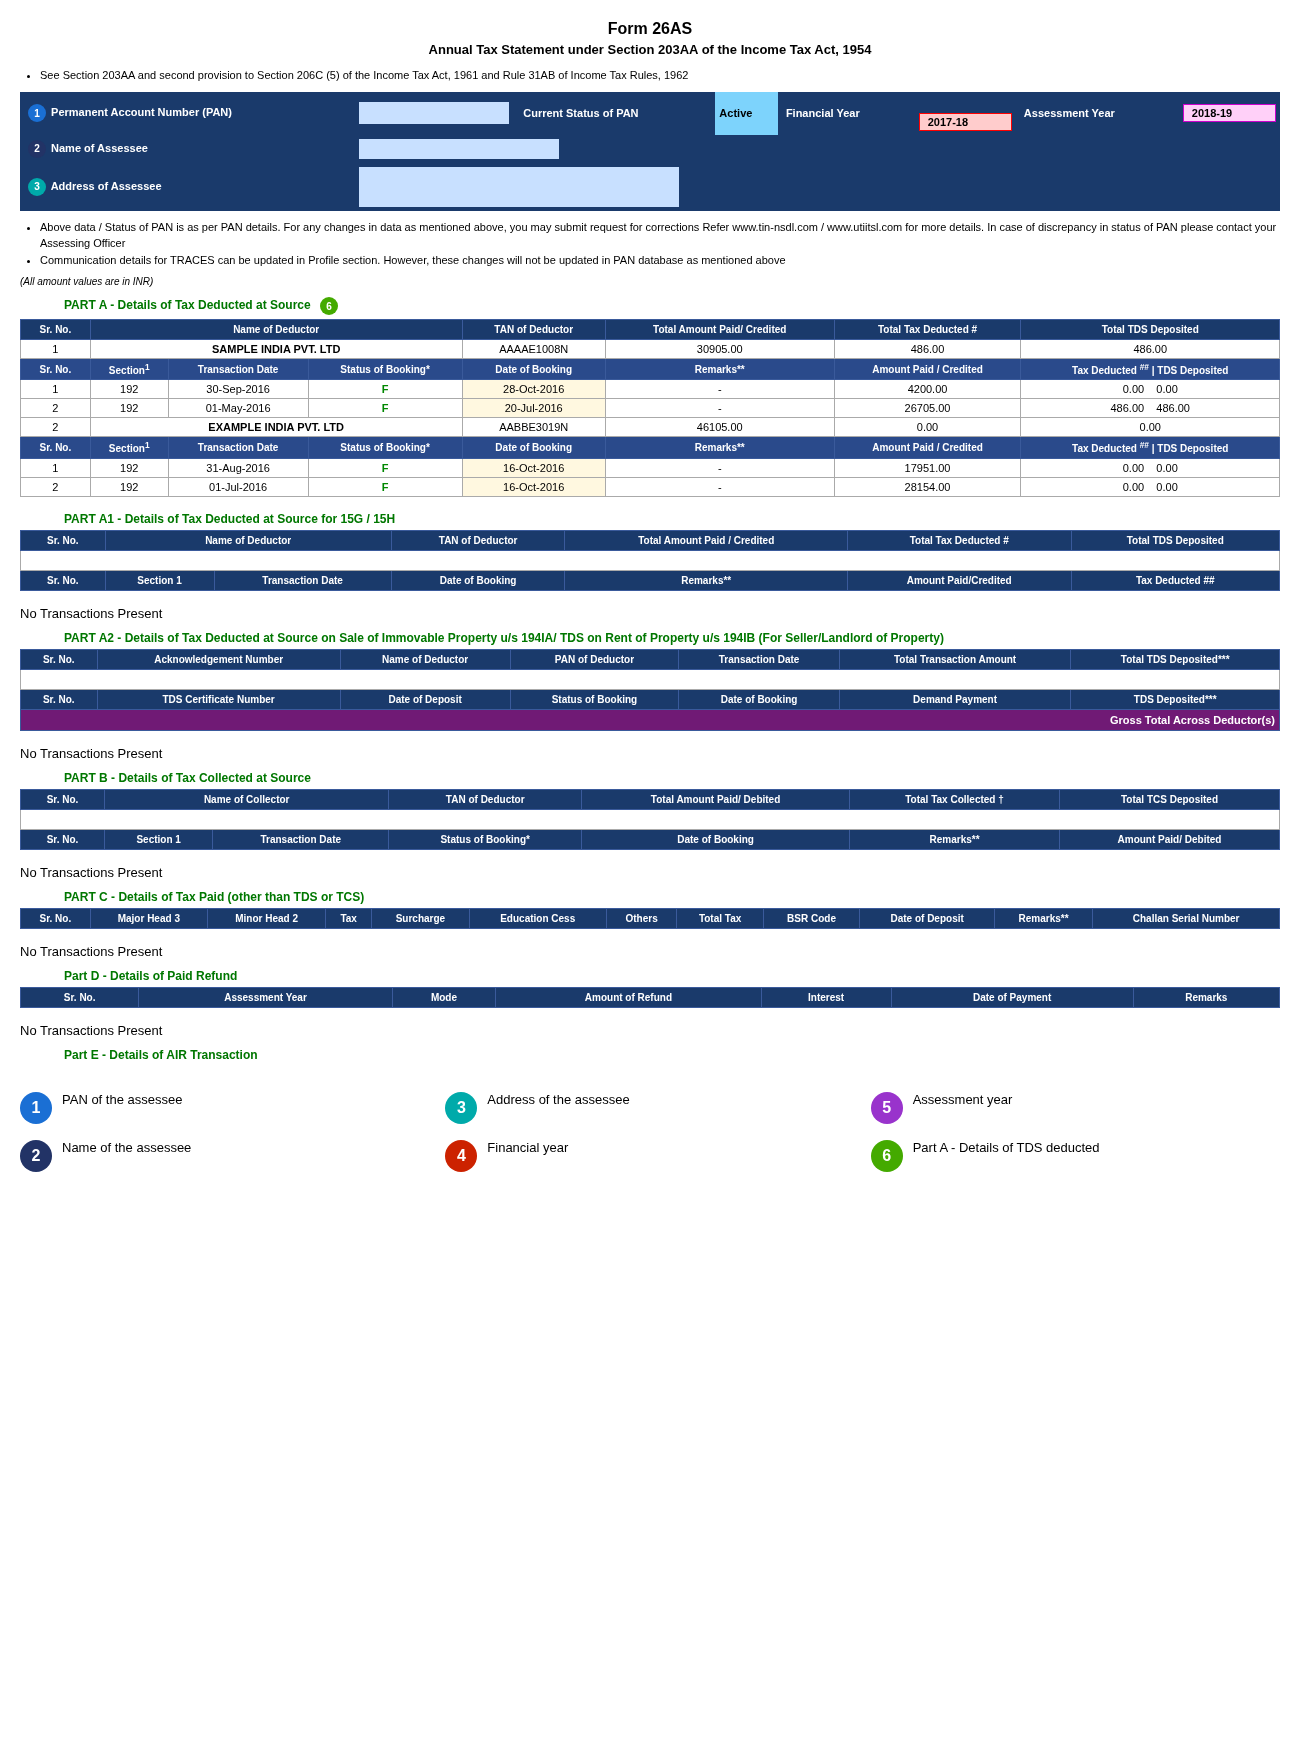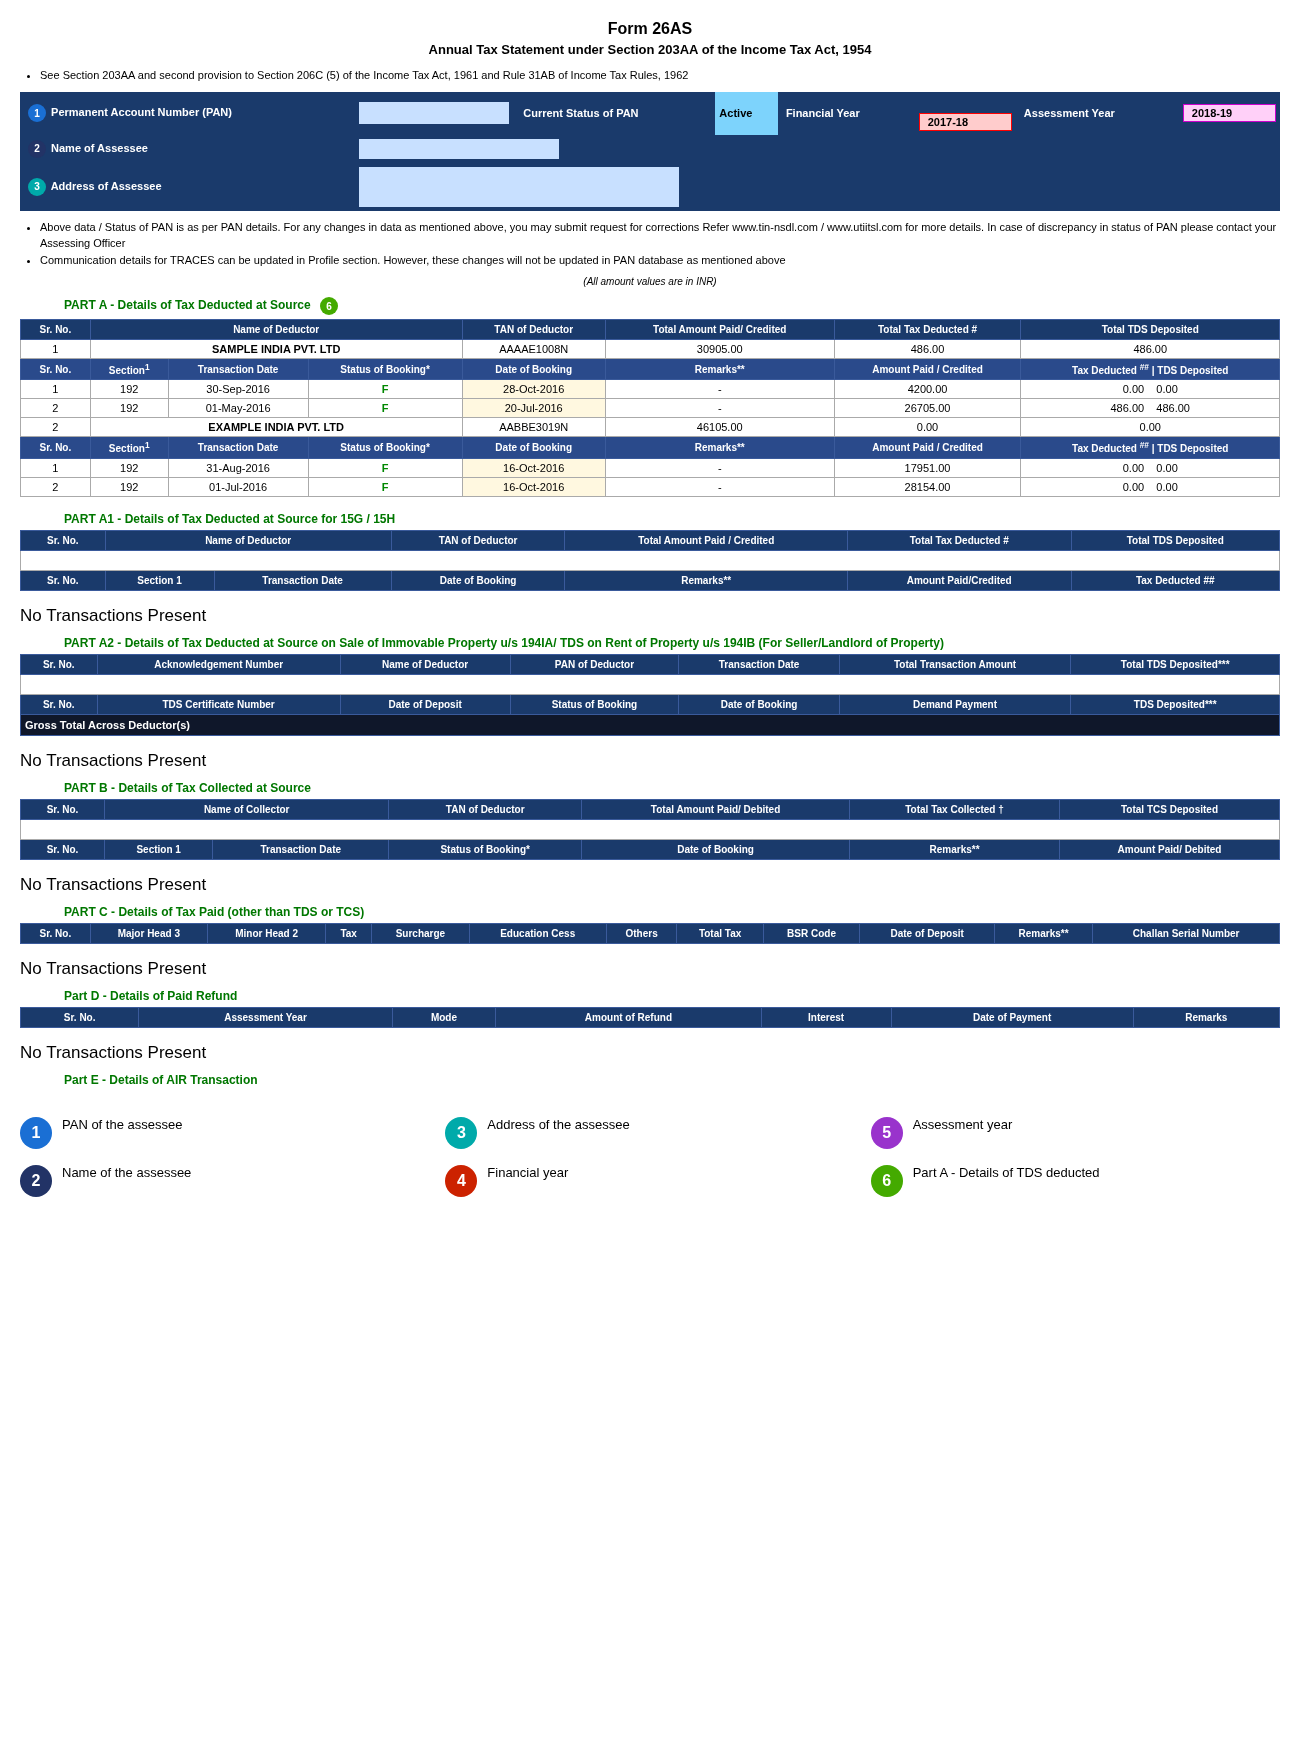--- a/index.html
+++ b/index.html
@@ -2,25 +2,25 @@
 <html><head>
   <meta charset="utf-8">
   <style>
     * { box-sizing: border-box; margin: 0; padding: 0; }
     body { font-family: Arial, sans-serif; font-size: 11px; background: #fff; color: #000; padding: 20px; max-width: 1300px; margin: 0 auto; }
     h1 { text-align: center; font-size: 16px; font-weight: bold; margin-bottom: 4px; }
     h2 { text-align: center; font-size: 13px; font-weight: bold; margin-bottom: 10px; }
     .bullet-section { margin: 8px 0; font-size: 11px; line-height: 1.5; }
     .bullet-section ul { list-style: disc; padding-left: 20px; }
     .section-title { color: #007700; font-weight: bold; font-size: 12px; margin: 10px 0 4px 0; padding-left: 44px; }
-    .amount-note { text-align: center; font-size: 10px; font-style: italic; margin-bottom: 4px; }
+    .amount-note { text-align: left; font-size: 10px; font-style: italic; margin-bottom: 4px; }
     table.data-table { width: 100%; border-collapse: collapse; margin-bottom: 15px; font-size: 11px; }
     table.data-table th { background: #1a3a6b; color: #fff; padding: 4px 6px; border: 1px solid #3a5a9b; text-align: center; font-size: 10px; }
     table.data-table td { border: 1px solid #aaa; padding: 3px 6px; text-align: center; }
-    .no-transactions { font-size: 17px; margin: 4px 0 8px 0; }
+    .no-transactions { font-size: 13px; margin: 4px 0 8px 0; }
     .legend-section { margin-top: 20px; display: grid; grid-template-columns: 1fr 1fr 1fr; gap: 16px; padding: 10px 0; }
     .legend-item { display: flex; align-items: flex-start; gap: 10px; font-size: 13px; }
     .legend-badge { min-width: 32px; height: 32px; border-radius: 50%; display: flex; align-items: center; justify-content: center; color: #fff; font-size: 16px; font-weight: bold; }
     .badge-blue { background: #1a6fd4; }
     .badge-teal { background: #00aaaa; }
     .badge-purple { background: #9933cc; }
     .badge-dark { background: #223366; }
     .badge-red { background: #cc2200; }
     .badge-green { background: #44aa00; }
     .circle-num { display: inline-flex; align-items: center; justify-content: center; width: 18px; height: 18px; border-radius: 50%; color: #fff; font-size: 10px; font-weight: bold; margin-right: 2px; vertical-align: middle; }
@@ -229,21 +229,21 @@
     <tr>
       <th>Sr. No.</th>
       <th>TDS Certificate Number</th>
       <th>Date of Deposit</th>
       <th>Status of Booking</th>
       <th>Date of Booking</th>
       <th>Demand Payment</th>
       <th>TDS Deposited***</th>
     </tr>
     <tr>
-      <td colspan="7" style="text-align:left; font-weight:bold; background:#0f172a; color:#fff; border:1px solid #3a5a9b; padding:4px;">Gross Total Across Deductor(s)</td>
+      <td colspan="7" style="text-align:right; font-weight:bold; background:#701a75; color:#fff; border:1px solid #3a5a9b; padding:4px;">Gross Total Across Deductor(s)</td>
     </tr>
   </thead>
 </table>
 <div class="no-transactions">No Transactions Present</div>
 
 <div class="section-title">PART B - Details of Tax Collected at Source</div>
 <table class="data-table">
   <thead>
     <tr>
       <th>Sr. No.</th>

